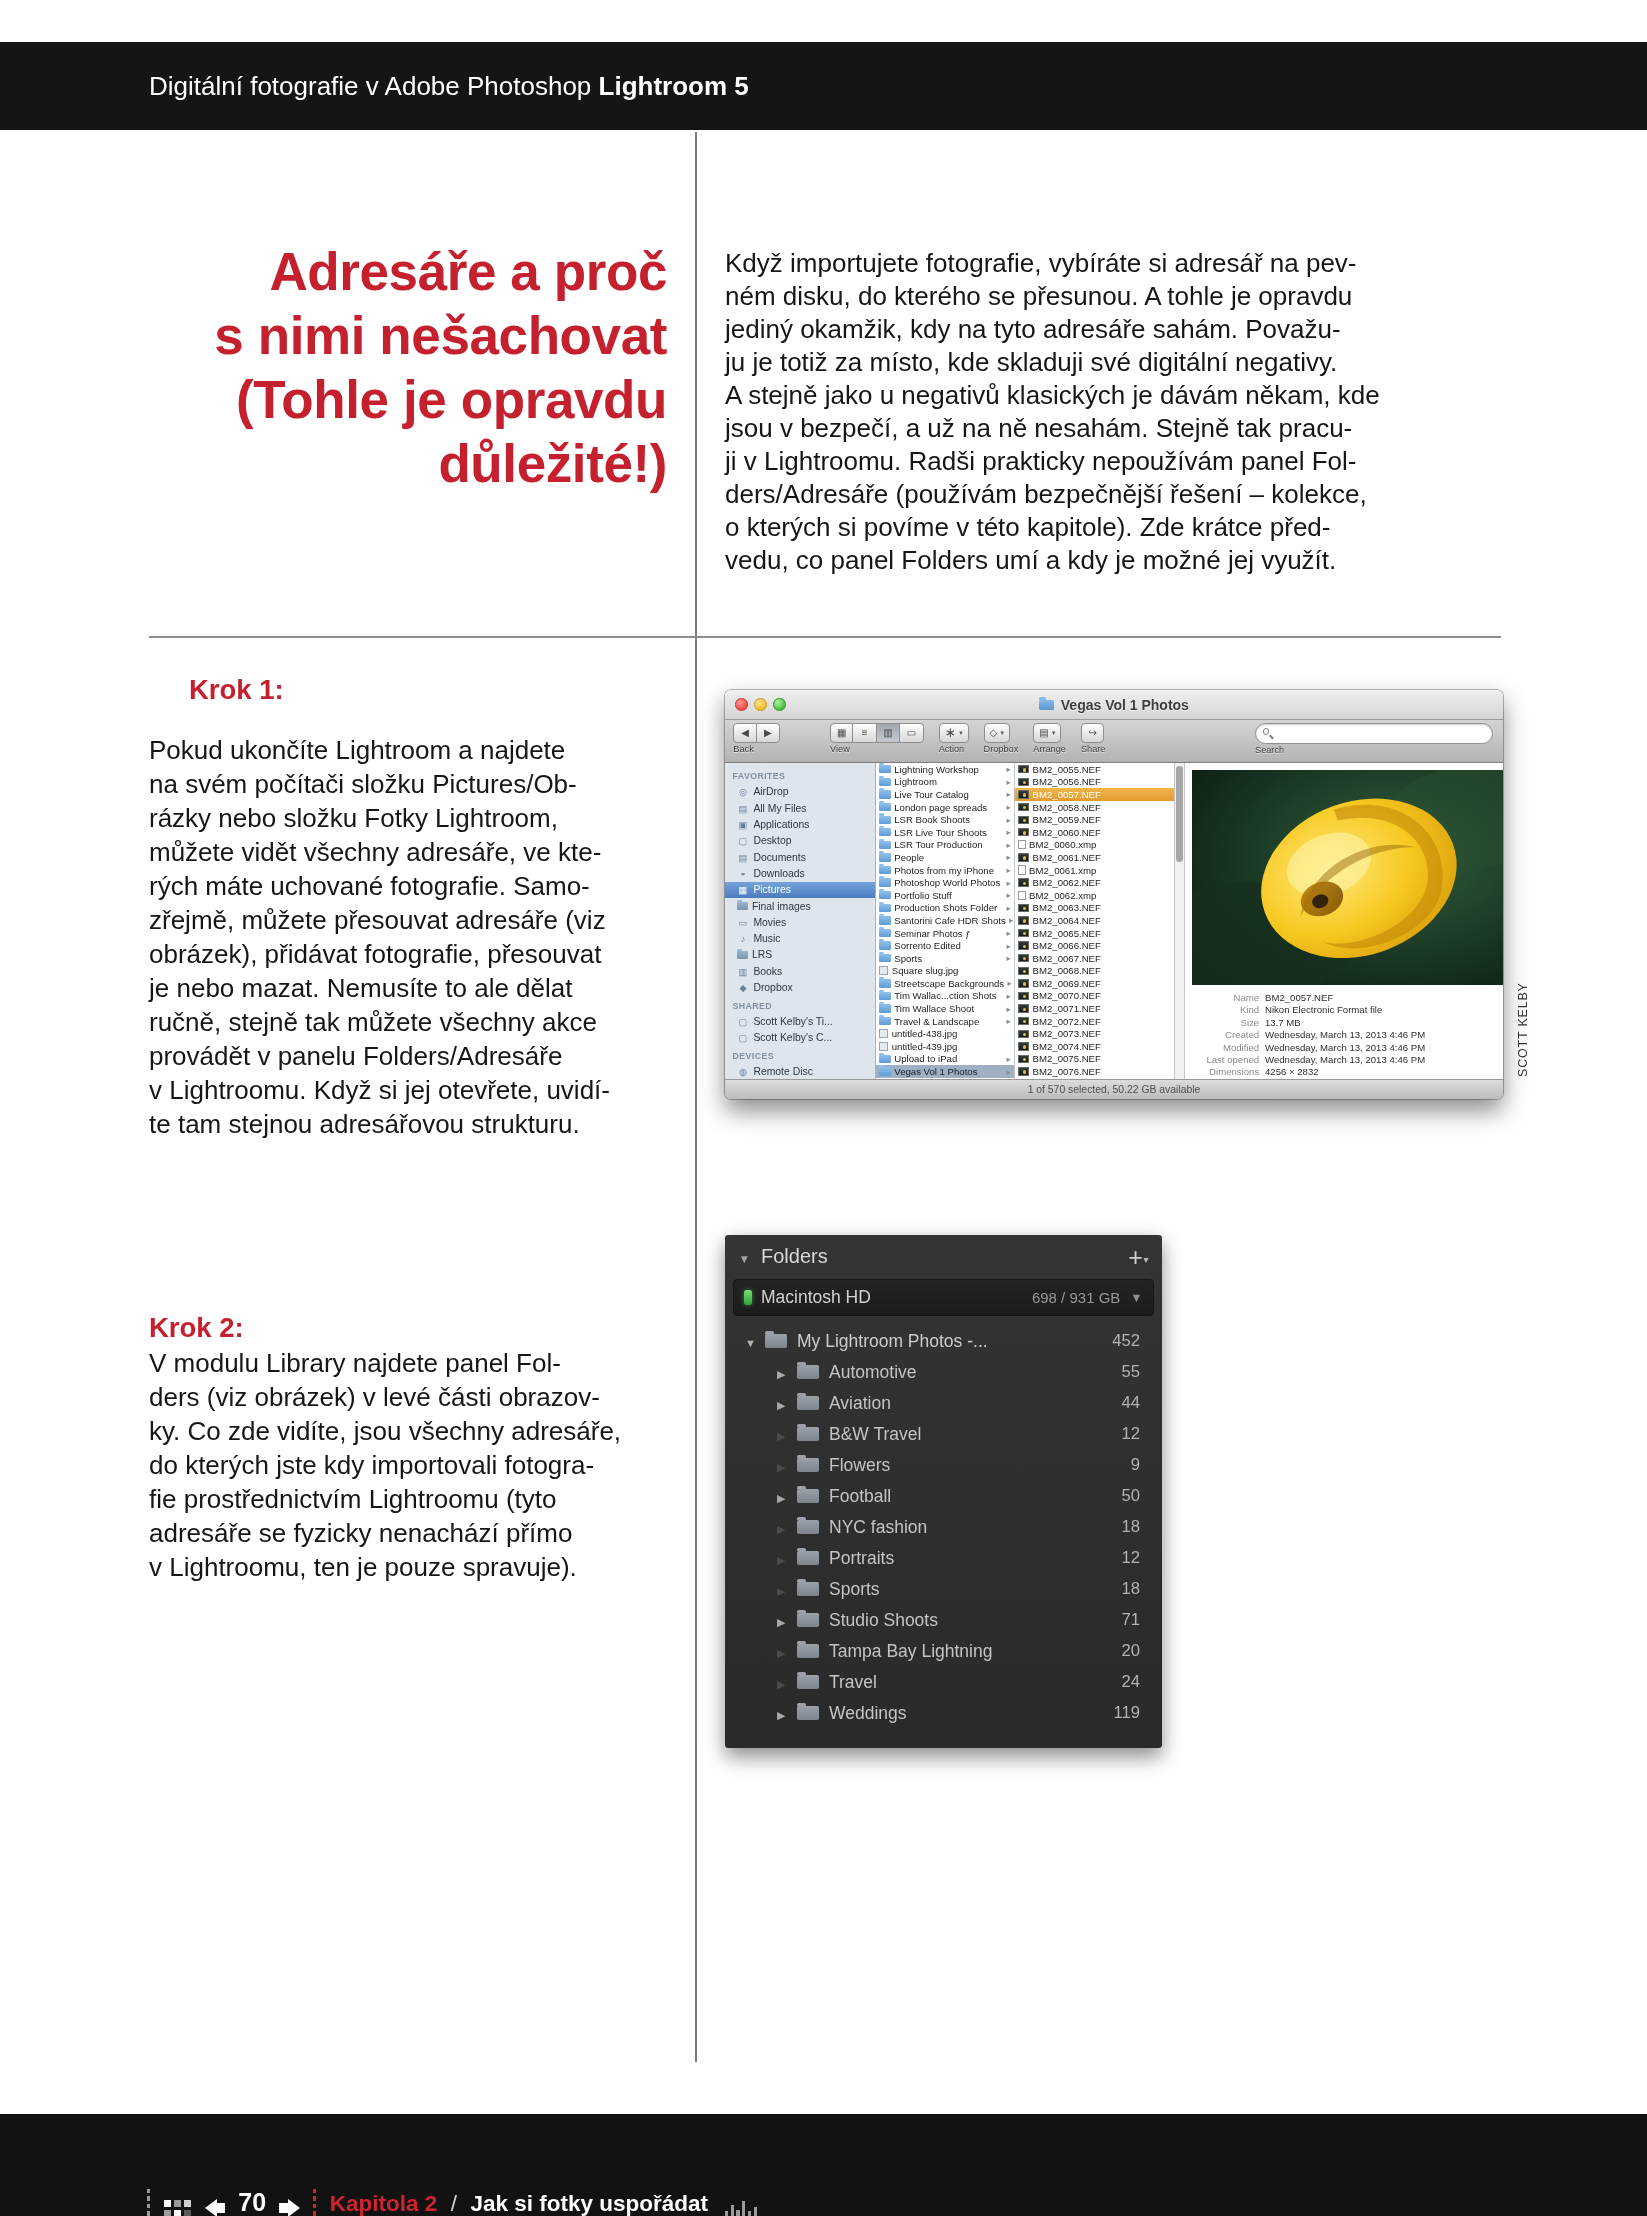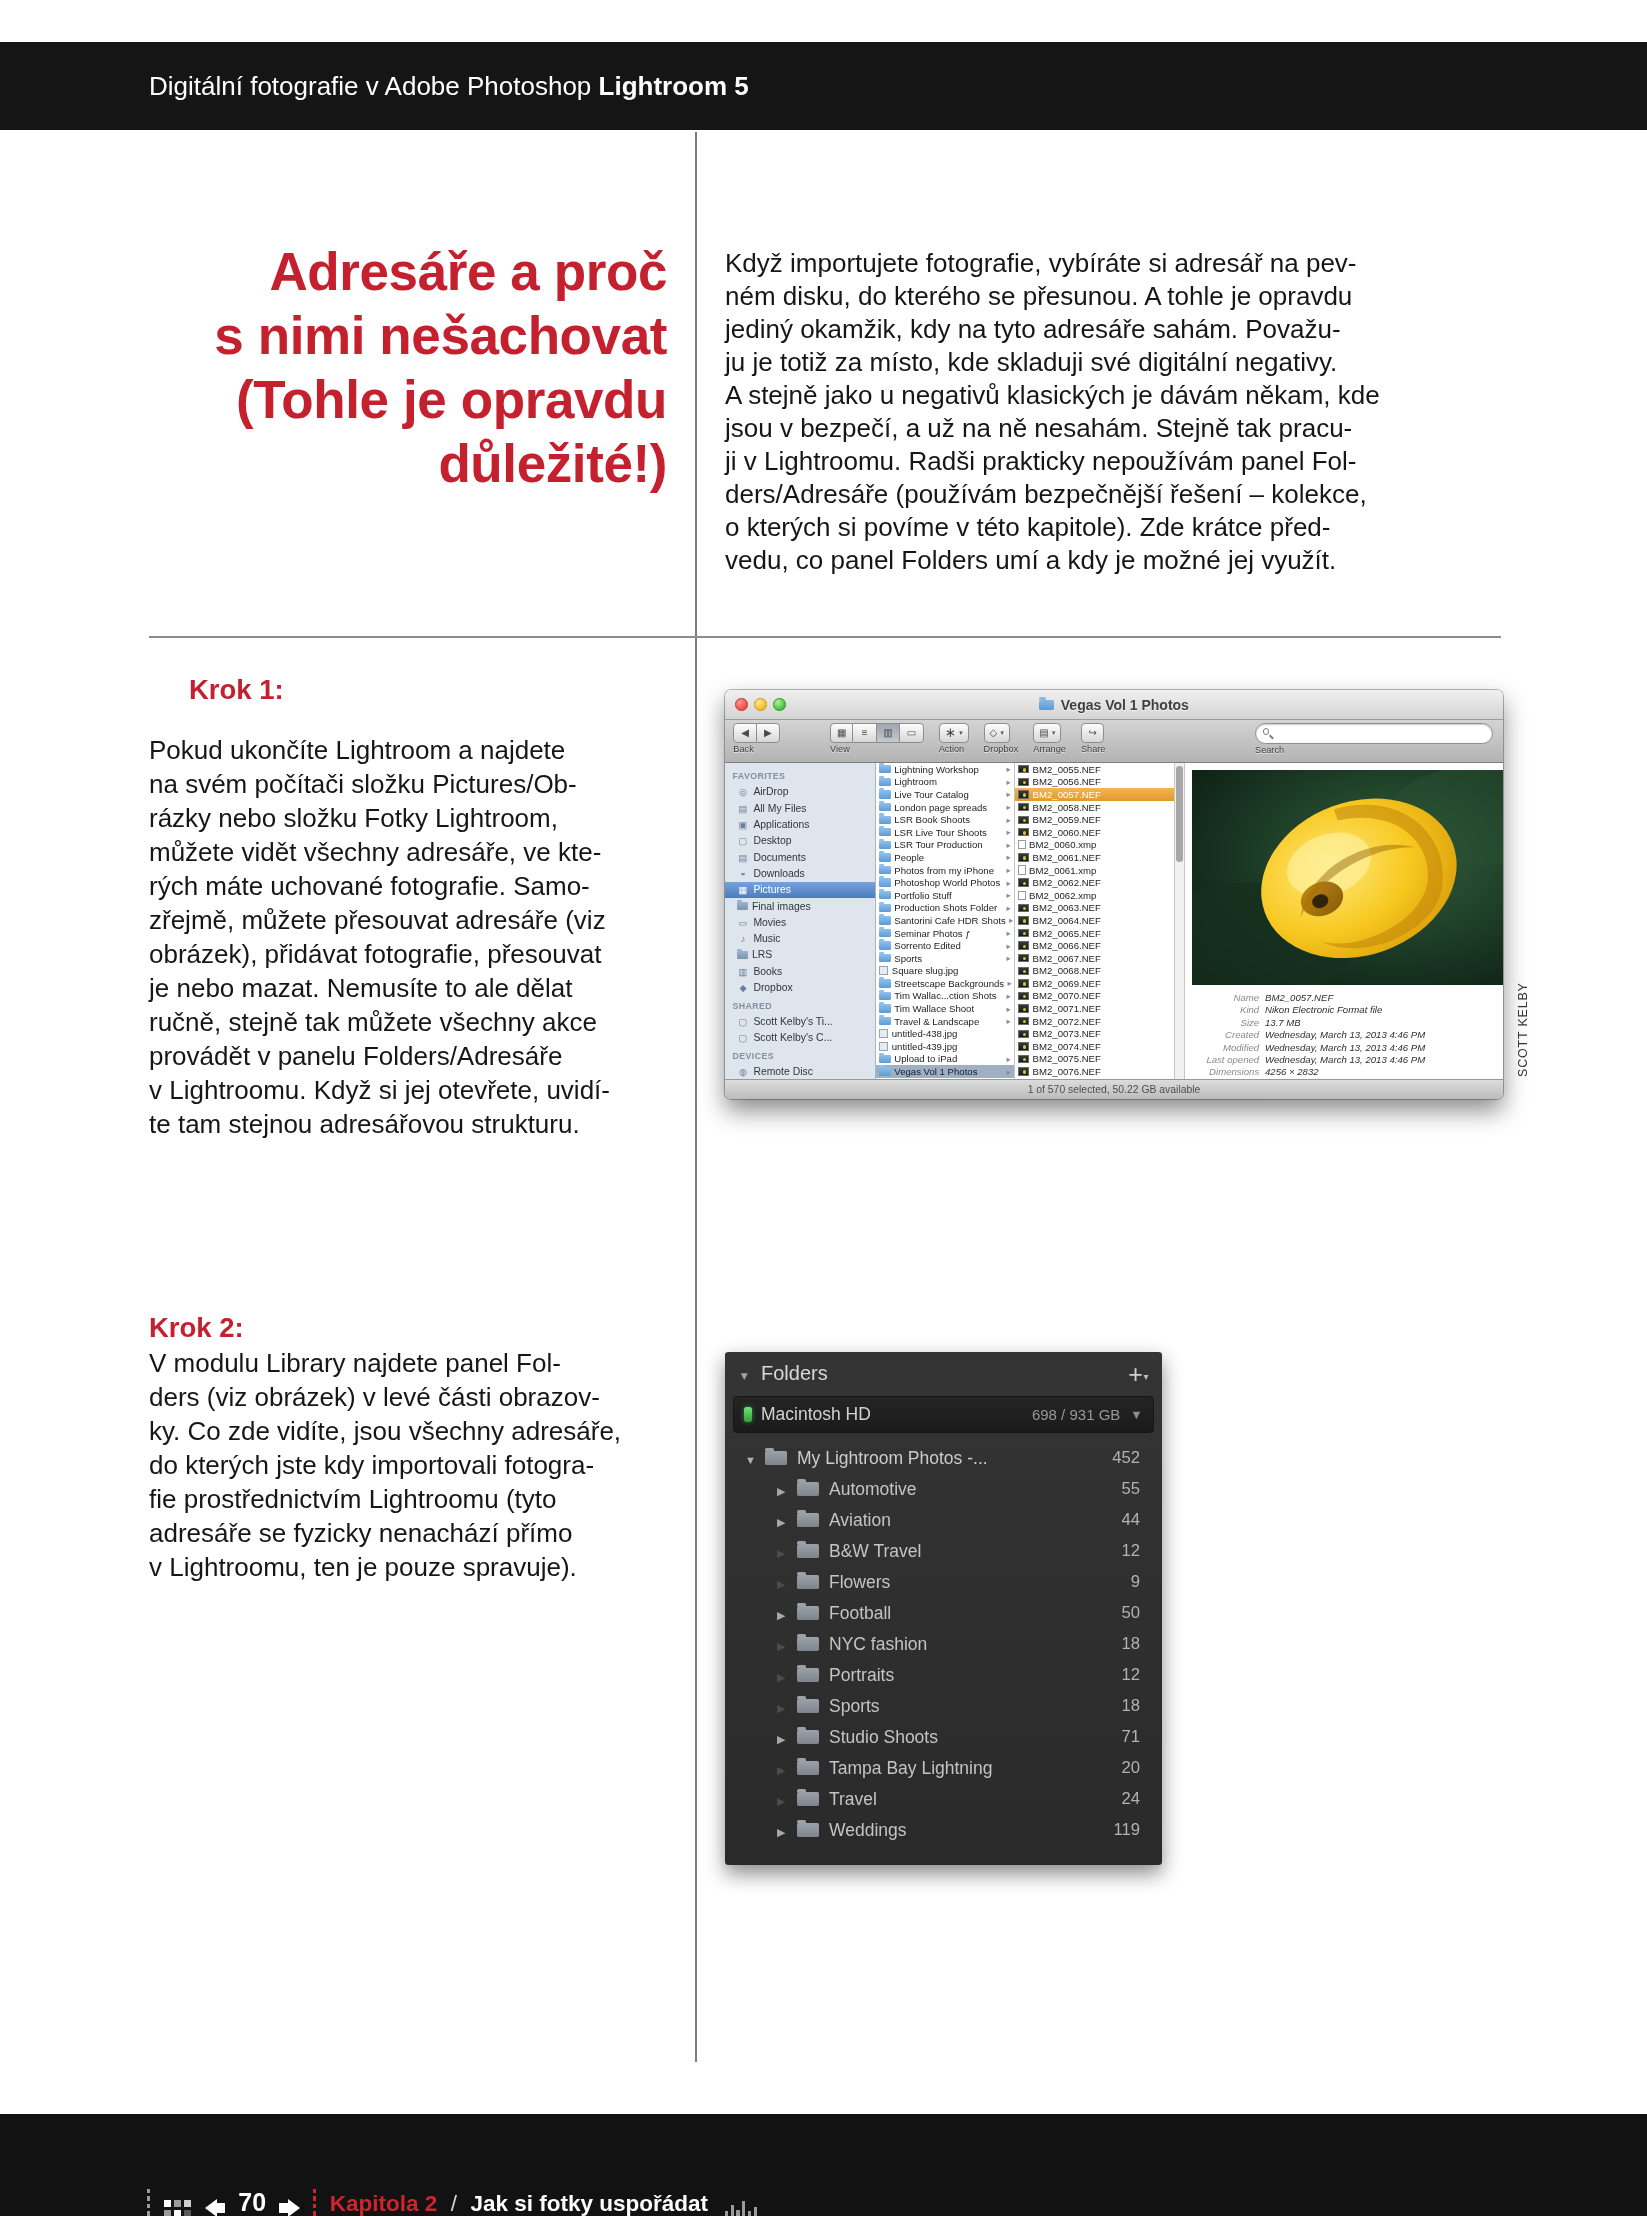--- a/index.html
+++ b/index.html
@@ -97,30 +97,30 @@
   .fic.i-nef{width:11px;height:8.3px;background:linear-gradient(#2e3d31,#131f18);border:0.8px solid #6a6a6a;}
   .fic.i-nef::after{content:"";position:absolute;left:3.3px;top:2.1px;width:3.3px;height:3.3px;border-radius:50%;background:#e3b93c;}
   .fic.i-xmp{width:7.5px;height:9.2px;background:#fff;border:0.8px solid #9a9a9a;}
 
   .fscroll { width:10px; background:#f1f1f1; border-right:0.8px solid #c6c6c6; }
   .fthumb { width:6.7px; height:96px; margin:3.3px auto 0; border-radius:3.3px; background:#a7a7a7; }
 
   
   .fpreview { flex:1; position:relative; background:#fff; }
   .pimg { position:absolute; left:6.7px; top:6.7px; width:328px; height:215px; display:block; }
-  .meta { position:absolute; left:0; right:5px; top:229px;font-style:italic; }
+  .meta { position:absolute; left:0; right:5px; top:229px; }
   .mrow { display:flex; font-size:9.6px; line-height:12.4px; }
   .mlabel { width:80px; text-align:right; color:#8a8a8a; padding-right:5.8px; flex:none; }
   .mvalue { color:#2e2e2e; }
 
   .fstatus { height:20px; background:linear-gradient(#dcdcdc,#bcbcbc); border-top:0.8px solid #989898;
              text-align:center; font-size:10.4px; color:#4f4f4f; line-height:19px; }
 
   
-  .lrpanel { position:absolute; left:725px; top:1352px; width:437px; height:513px; border-radius:3.3px;
+  .lrpanel { position:absolute; left:725px; top:1235px; width:437px; height:513px; border-radius:3.3px;
              background:linear-gradient(#343434,#2a2a2a); box-shadow:0 8.3px 20px rgba(0,0,0,.45); overflow:hidden; }
   .lr-header { display:flex; align-items:center; height:42px; padding:0 13.4px; color:#d8d8d8; font-size:20px; }
   .lr-tri::before { content:"▼"; font-size:11.7px; color:#a0a0a0; margin-right:11px; }
   .lr-plus { margin-left:auto; display:flex; align-items:flex-end; color:#cfcfcf; }
   .lr-plus .pl { font-size:25px; line-height:22px; }
   .lr-plus .pltri::before { content:"▾"; font-size:10px; color:#bbb; margin-left:0.8px; }
   .lr-volume { height:37px; margin:1.7px 8.3px 6.7px; background:linear-gradient(#242424,#1b1b1b); border:0.8px solid #161616;
                border-radius:4px; display:flex; align-items:center; padding:0 10px; }
   .led { width:7.5px; height:15px; border-radius:2.5px; background:linear-gradient(#74e274,#2f9e3a);
          box-shadow:0 0 5.8px rgba(80,220,90,.5); margin-right:9.2px; flex:none; }

